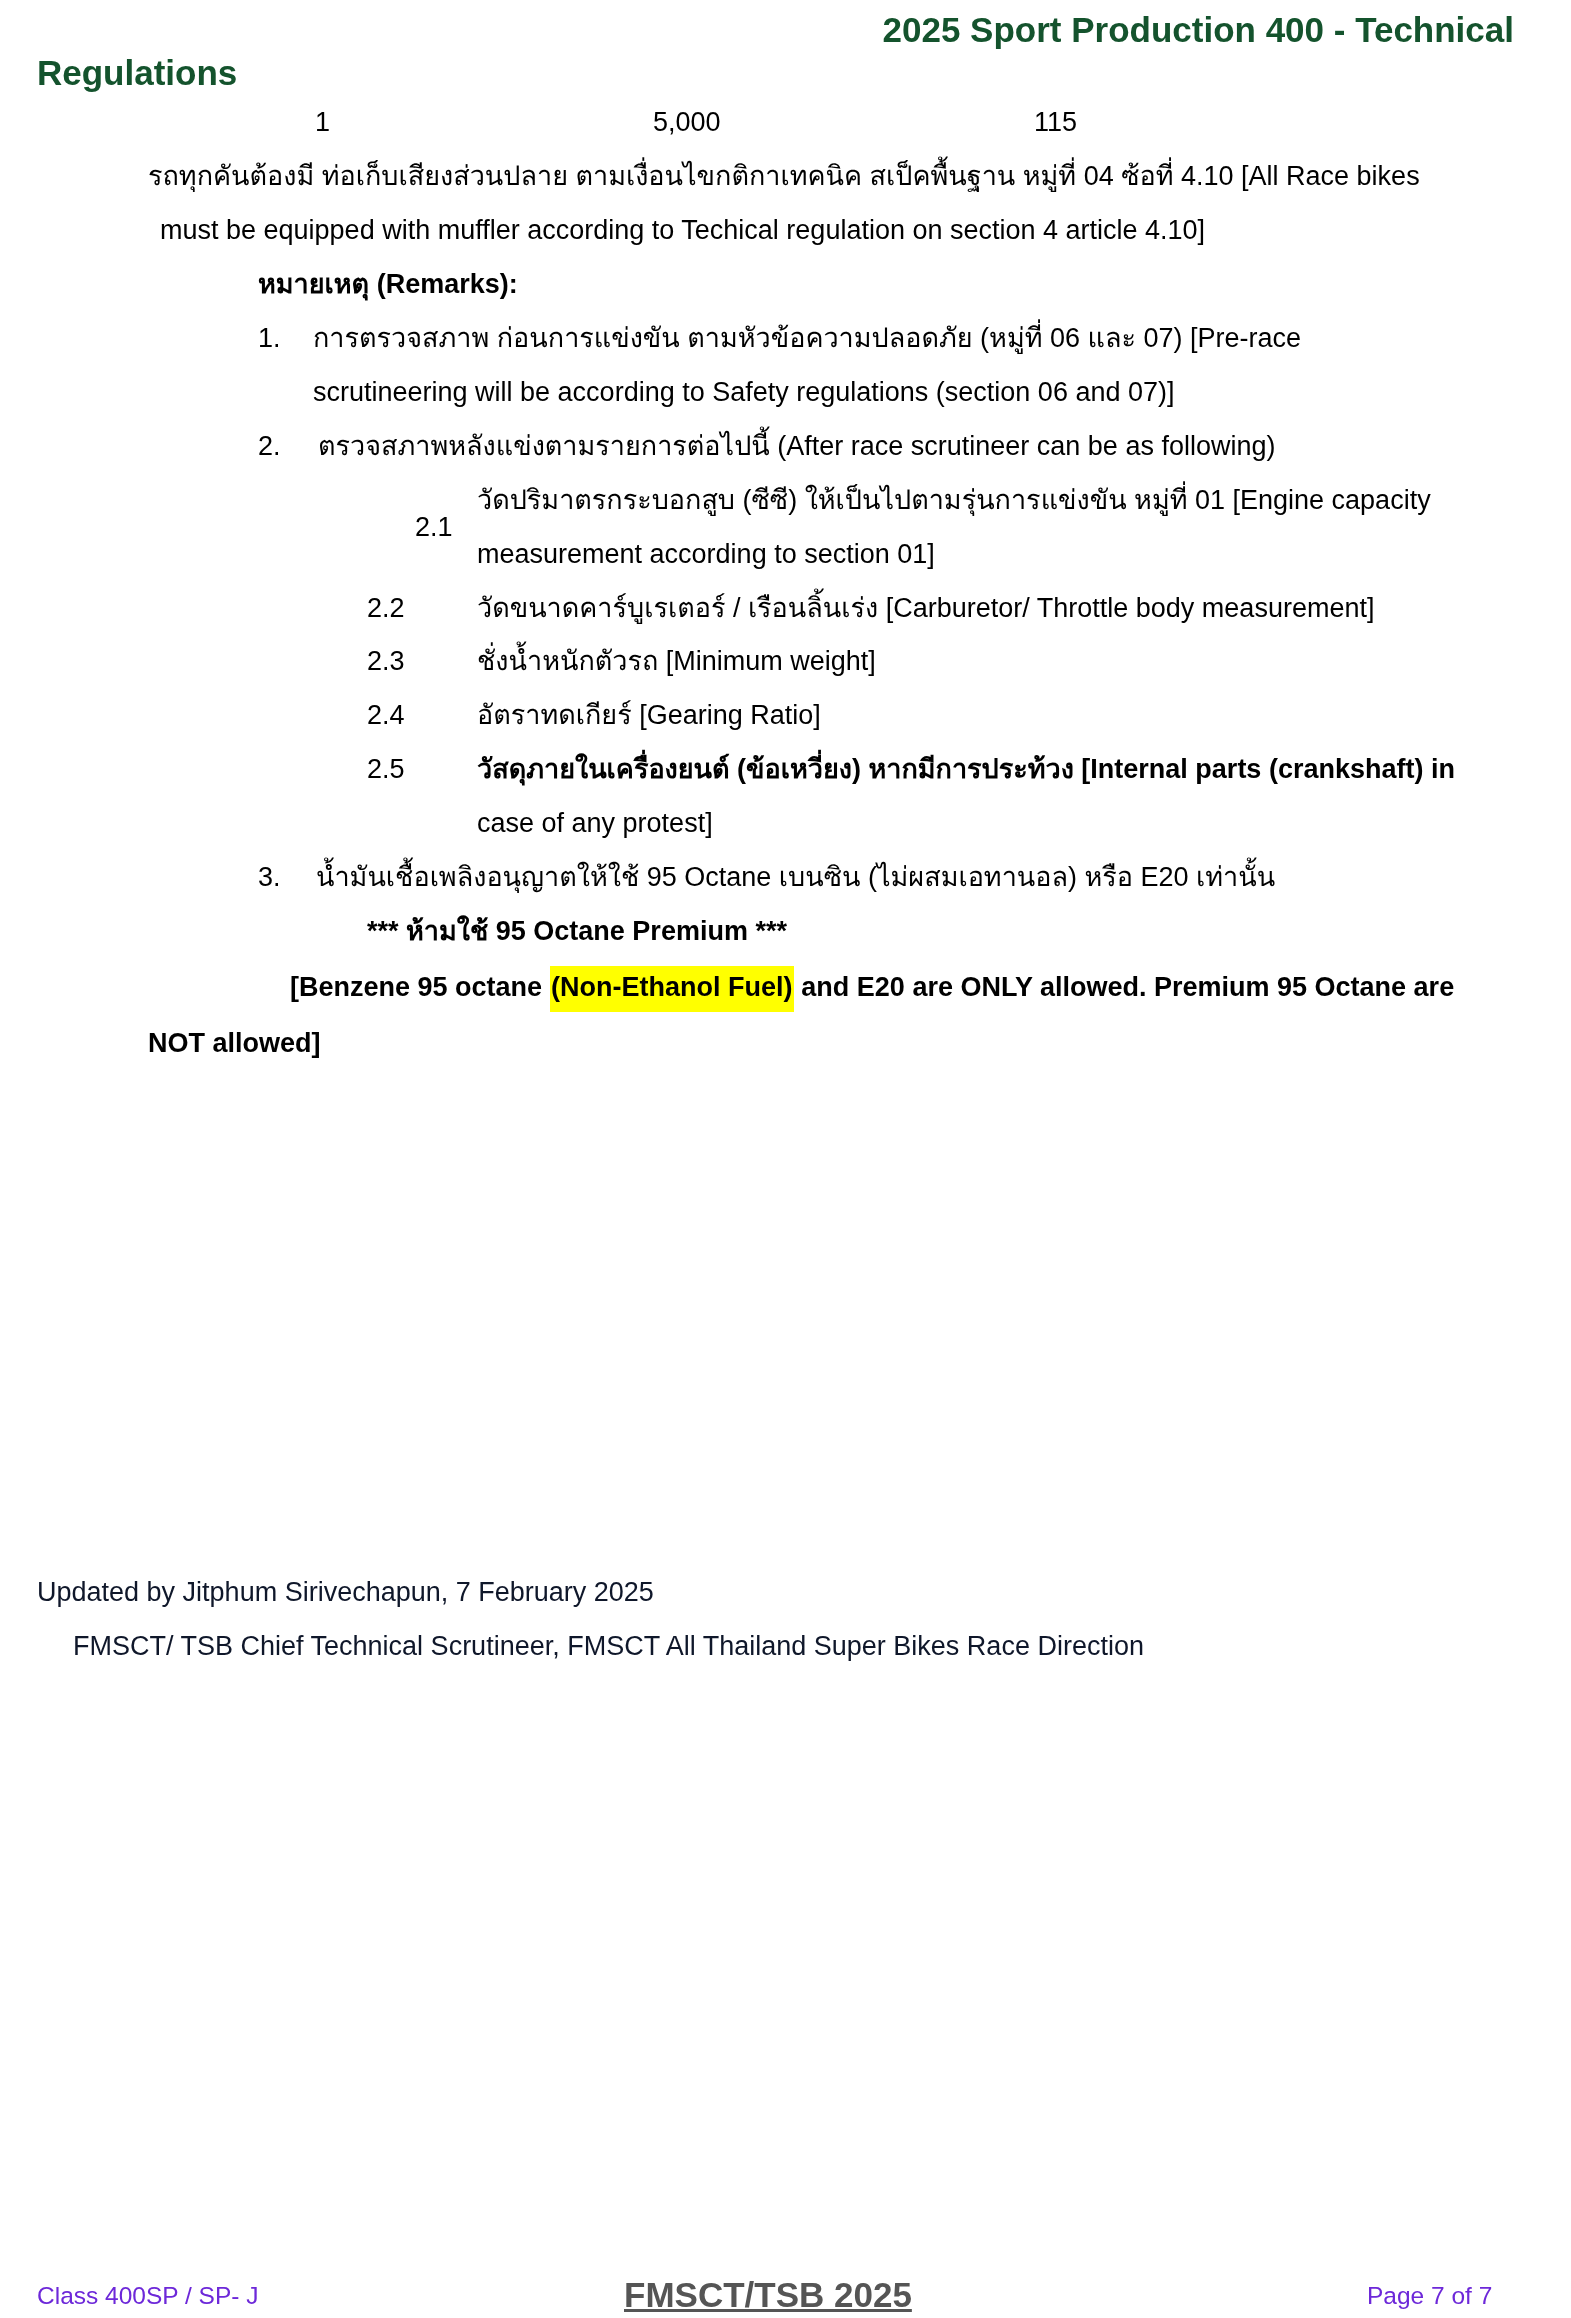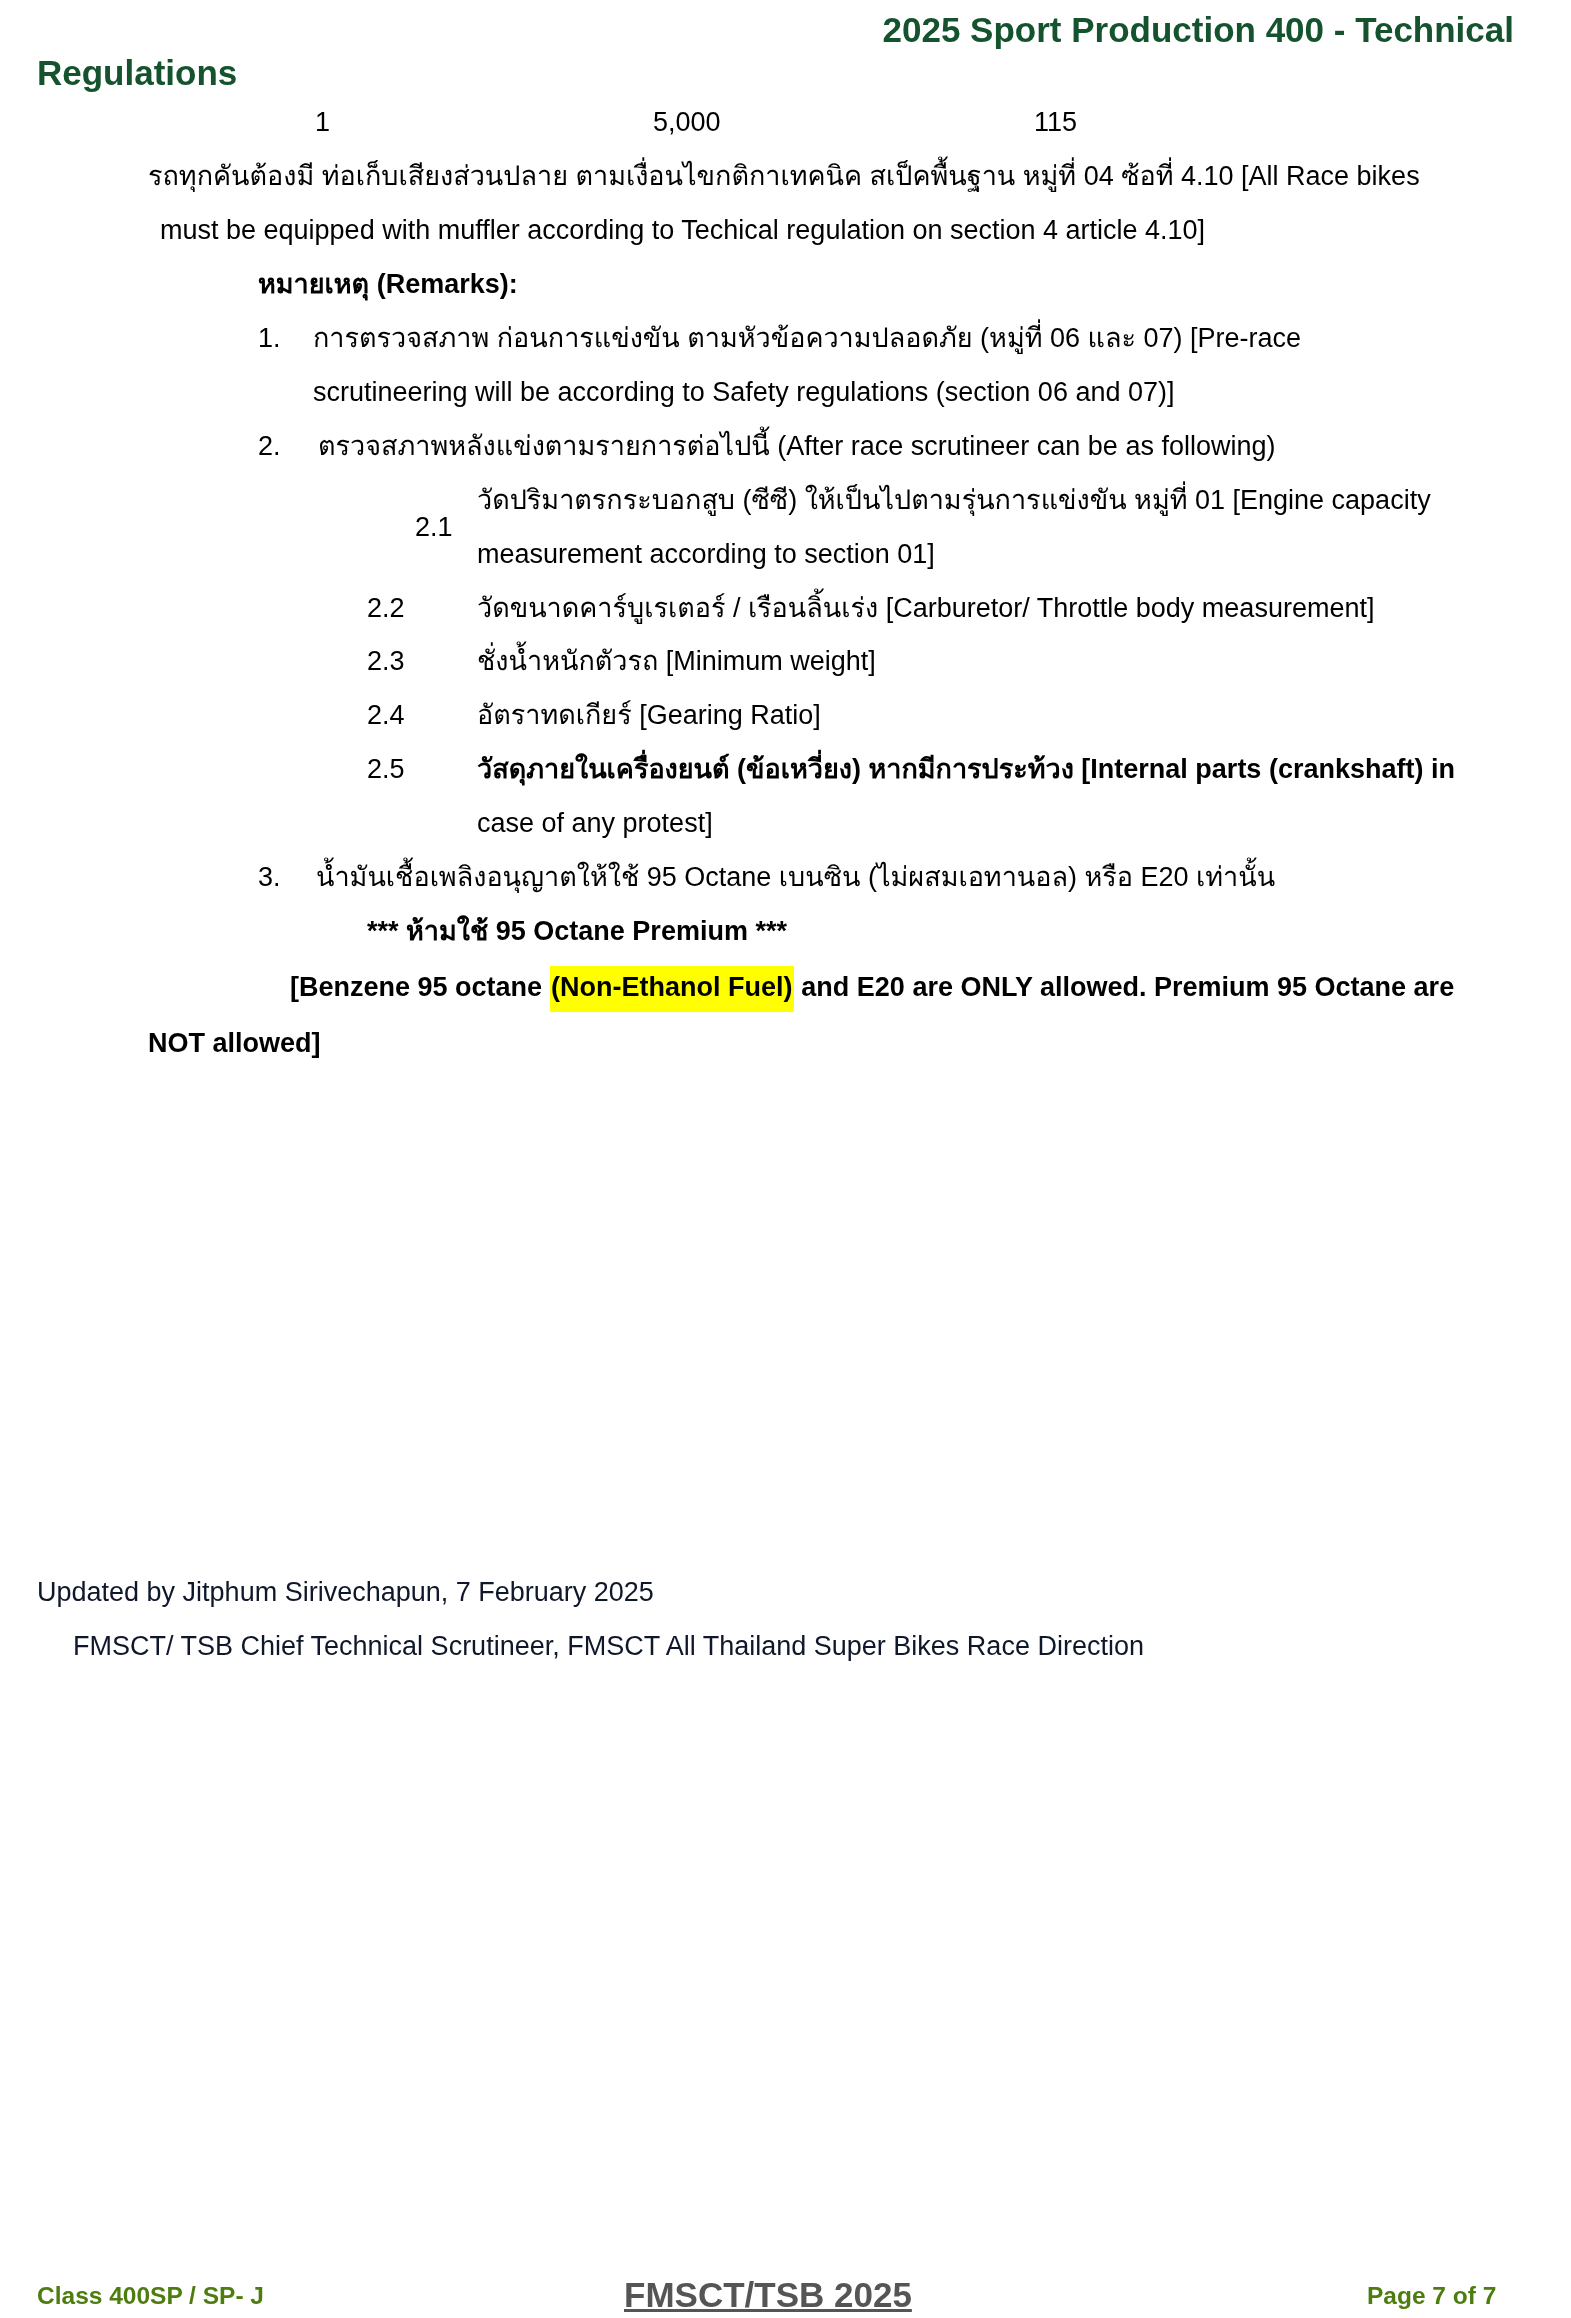--- a/index.html
+++ b/index.html
@@ -4,21 +4,21 @@
 <style>
   html, body { margin:0; padding:0; background:#ffffff; }
   body { width:1572px; height:2319px; position:relative; overflow:hidden;
          font-family:"Liberation Sans", "DejaVu Sans", sans-serif; color:#000; }
   .abs { position:absolute; white-space:nowrap; }
   .hdr { font-weight:bold; color:#14532d; font-size:35px; }
   .body-text { font-size:27px; line-height:1; }
   .bold { font-weight:bold; }
   .hl { background:#ffff00; padding:5.8px 1.4px 10px 1.4px; }
   .note { color:#0f172a; font-size:27px; }
-  .pf-side { color:#4d7c0f; font-weight:bold; font-size:24.5px; }
+  .pf-side { color:#6d28d9; font-weight:normal; font-size:24.5px; }
   .pf-center { color:#555555; font-weight:bold; font-size:35px;text-decoration:underline; }
 </style>
 </head>
 <body>
 
 <div class="abs hdr" style="right:58px; top:10px;">2025 Sport Production 400 - Technical</div>
 <div class="abs hdr" style="left:37px; top:53px;">Regulations</div>
 
 <div class="abs body-text" style="left:315px; top:109px;">1</div>
 <div class="abs body-text" style="left:653px; top:109px;">5,000</div>

